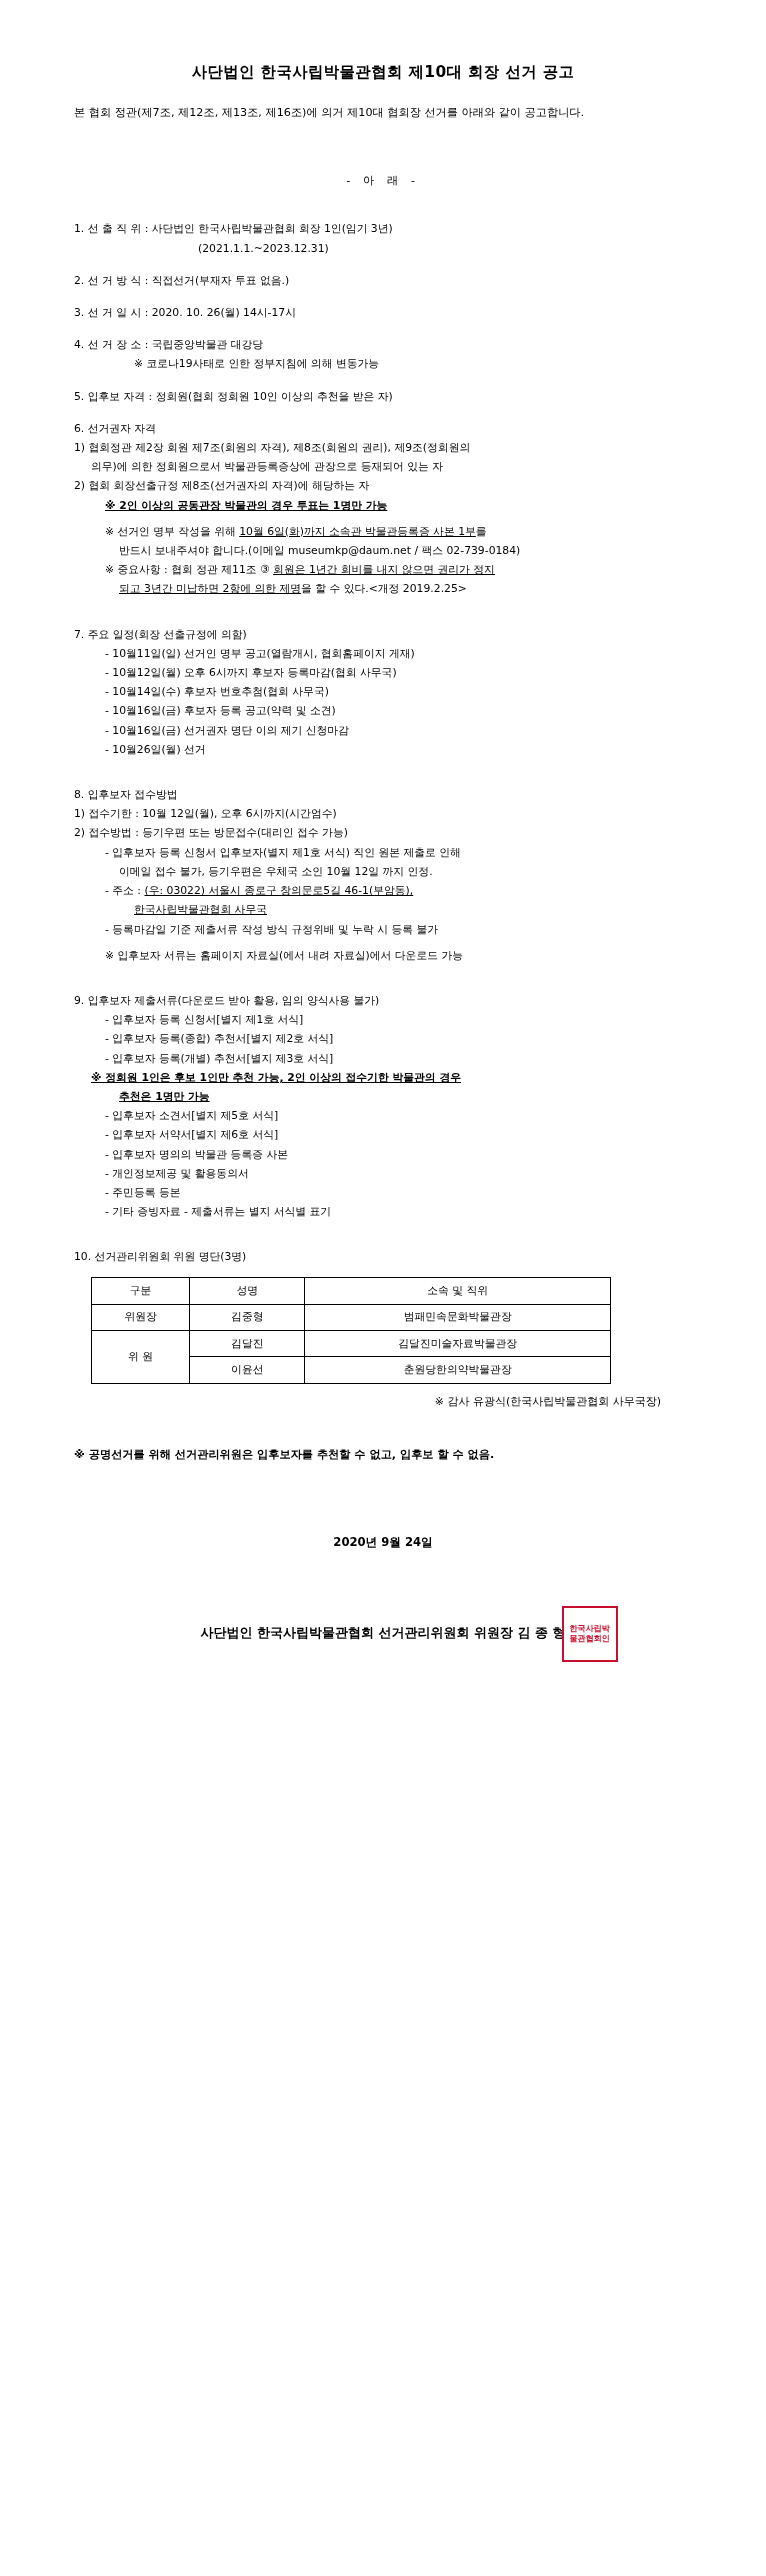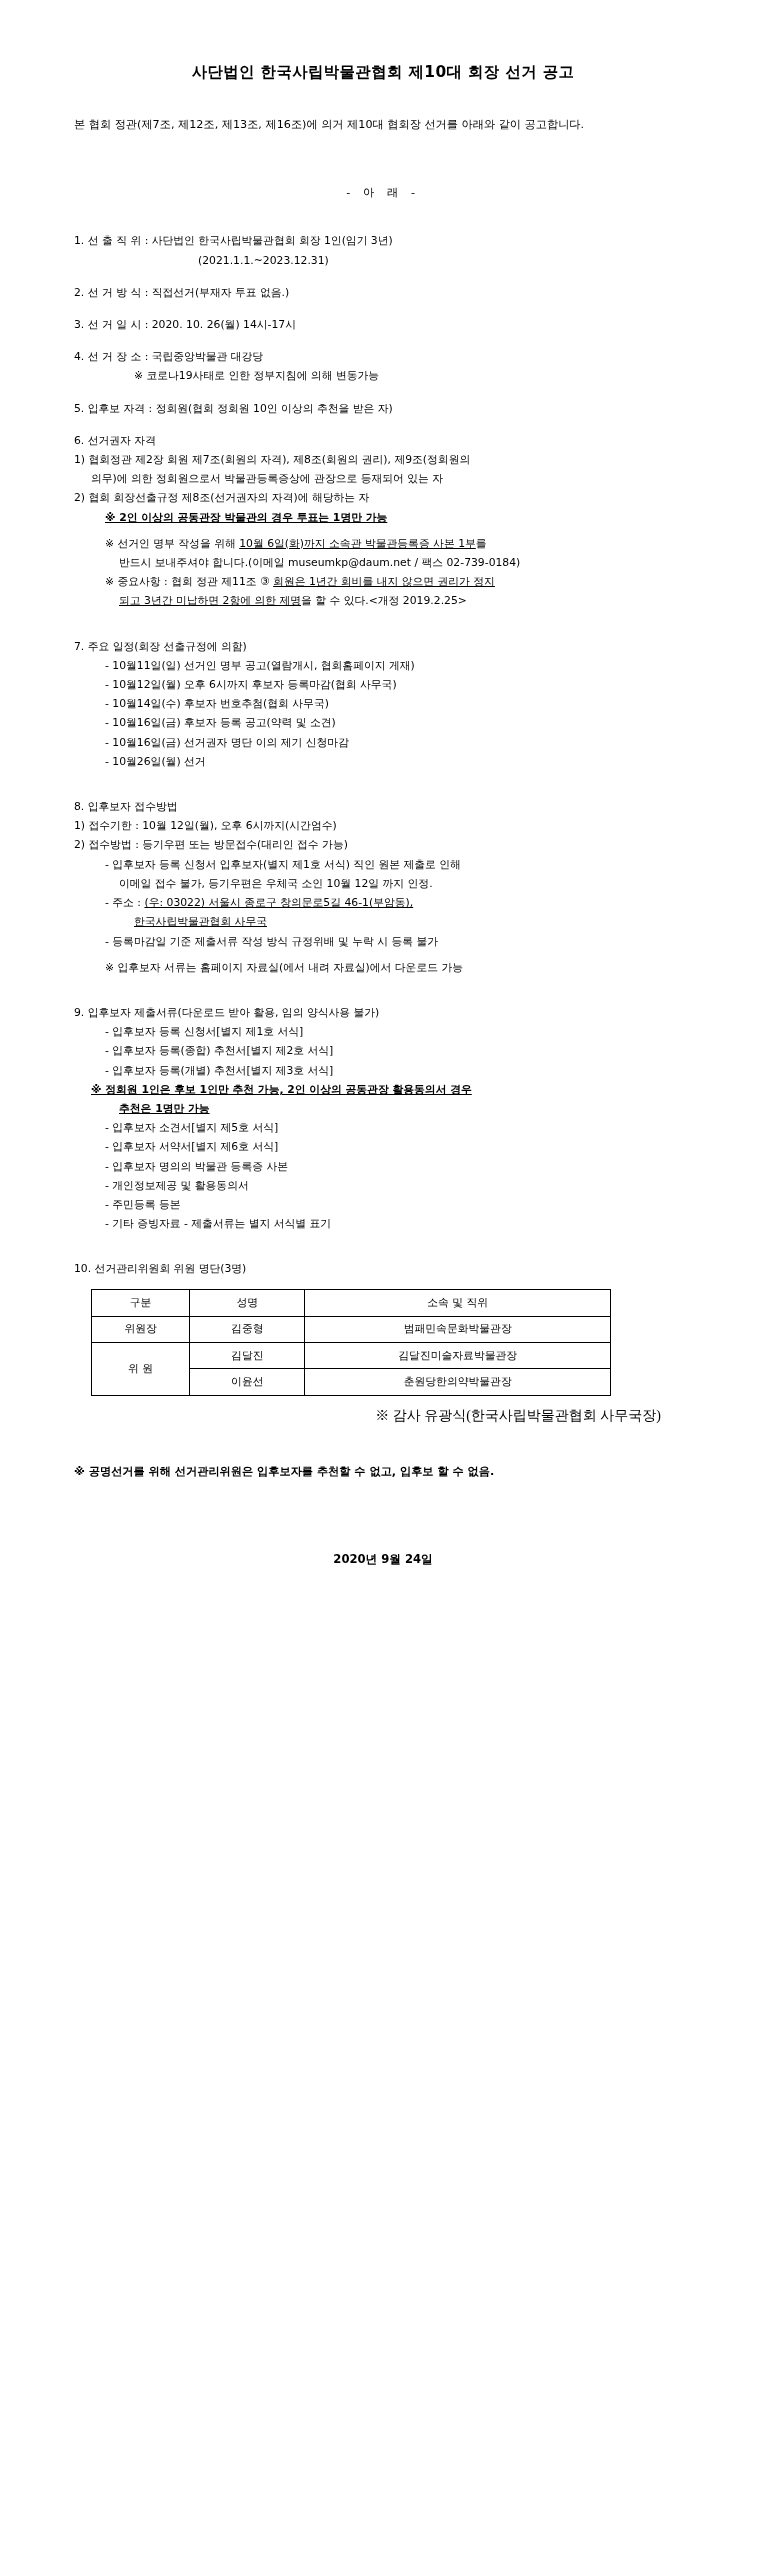--- a/index.html
+++ b/index.html
@@ -18,21 +18,21 @@
     box-sizing: border-box;
     padding: 54px 74px 46px 74px;
     position: relative;
   }
   .doc-title {
     text-align: center;
     font-size: 15.4px;
     font-weight: bold;
     letter-spacing: 0.4px;
     margin-top: 7.7px;
-    margin-bottom: 32px;
+    margin-bottom: 20px;
   }
   .intro {
     font-size: 11.2px;
     line-height: 1.85;
     margin-bottom: 50px;
   }
   .center-mark {
     text-align: center;
     font-size: 11.2px;
     letter-spacing: 4.6px;
@@ -71,23 +71,22 @@
     text-align: center;
     padding: 4.6px 3.1px;
     font-weight: normal;
     line-height: 1.5;
   }
   table.committee th { font-weight: normal; }
   .col-role { width: 91px; }
   .col-name { width: 108px; }
   .note-right {
     text-align: right;
-    font-size: 14px;
+    font-size: 11px;
     margin: 6.2px 31px 0 0;
-    font-family: Liberation Serif, serif;
   }
   .notice {
     font-size: 11.2px;
     font-weight: bold;
     line-height: 1.9;
   }
   .date-line {
     text-align: center;
     font-size: 11.6px;
     font-weight: bold;
@@ -194,21 +193,21 @@
     <div class="line indent2">※ 입후보자 서류는 홈페이지 자료실(에서 내려 자료실)에서 다운로드 가능</div>
   </div>
 
   <div class="gap-m"></div>
 
   <div class="block">
     <div class="line">9. 입후보자 제출서류(다운로드 받아 활용, 임의 양식사용 불가)</div>
     <div class="line indent2">- 입후보자 등록 신청서[별지 제1호 서식]</div>
     <div class="line indent2">- 입후보자 등록(종합) 추천서[별지 제2호 서식]</div>
     <div class="line indent2">- 입후보자 등록(개별) 추천서[별지 제3호 서식]</div>
-    <div class="line indent1 bu">※ 정회원 1인은 후보 1인만 추천 가능, 2인 이상의 공동관장 활용동의서 경우</div>
+    <div class="line indent1 bu">※ 정회원 1인은 후보 1인만 추천 가능, 2인 이상의 접수기한 박물관의 경우</div>
     <div class="line indent3 bu">추천은 1명만 가능</div>
     <div class="line indent2">- 입후보자 소견서[별지 제5호 서식]</div>
     <div class="line indent2">- 입후보자 서약서[별지 제6호 서식]</div>
     <div class="line indent2">- 입후보자 명의의 박물관 등록증 사본</div>
     <div class="line indent2">- 개인정보제공 및 활용동의서</div>
     <div class="line indent2">- 주민등록 등본</div>
     <div class="line indent2">- 기타 증빙자료 - 제출서류는 별지 서식별 표기</div>
   </div>
 
   <div class="gap-m"></div>
@@ -242,15 +241,21 @@
     </table>
     <div class="note-right">※ 감사 유광식(한국사립박물관협회 사무국장)</div>
   </div>
 
   <div class="gap-l"></div>
 
   <div class="notice">※ 공명선거를 위해 선거관리위원은 입후보자를 추천할 수 없고, 입후보 할 수 없음.</div>
 
   <div class="date-line">2020년 9월 24일</div>
 
+  <div class="signature">
+    <span>사단법인 한국사립박물관협회 선거관리위원회 위원장 김 종 형</span>
+    <span class="stamp">
+        <span>한국사립박물관협회인</span>
+      </span>
+  </div>
 
 </div>
 
 
 </body></html>

